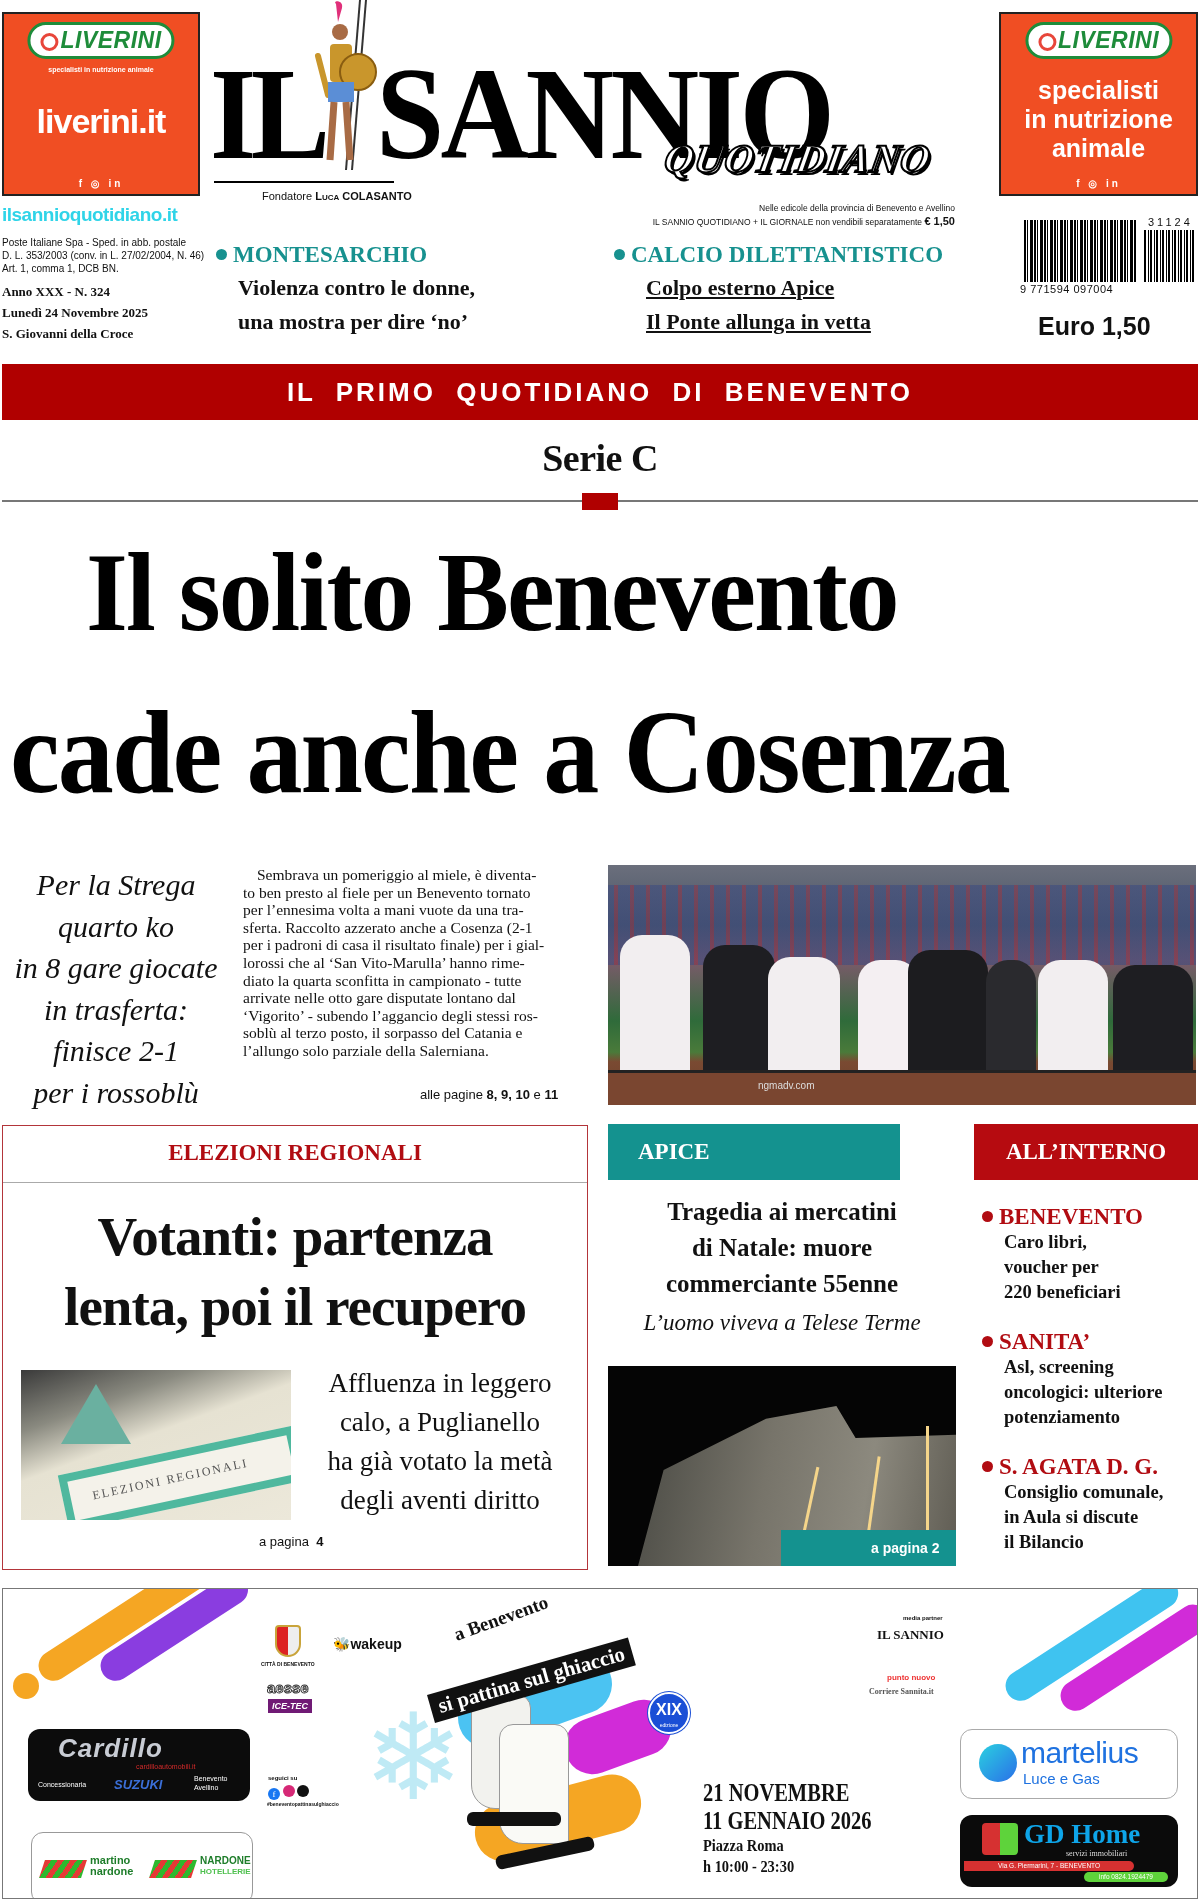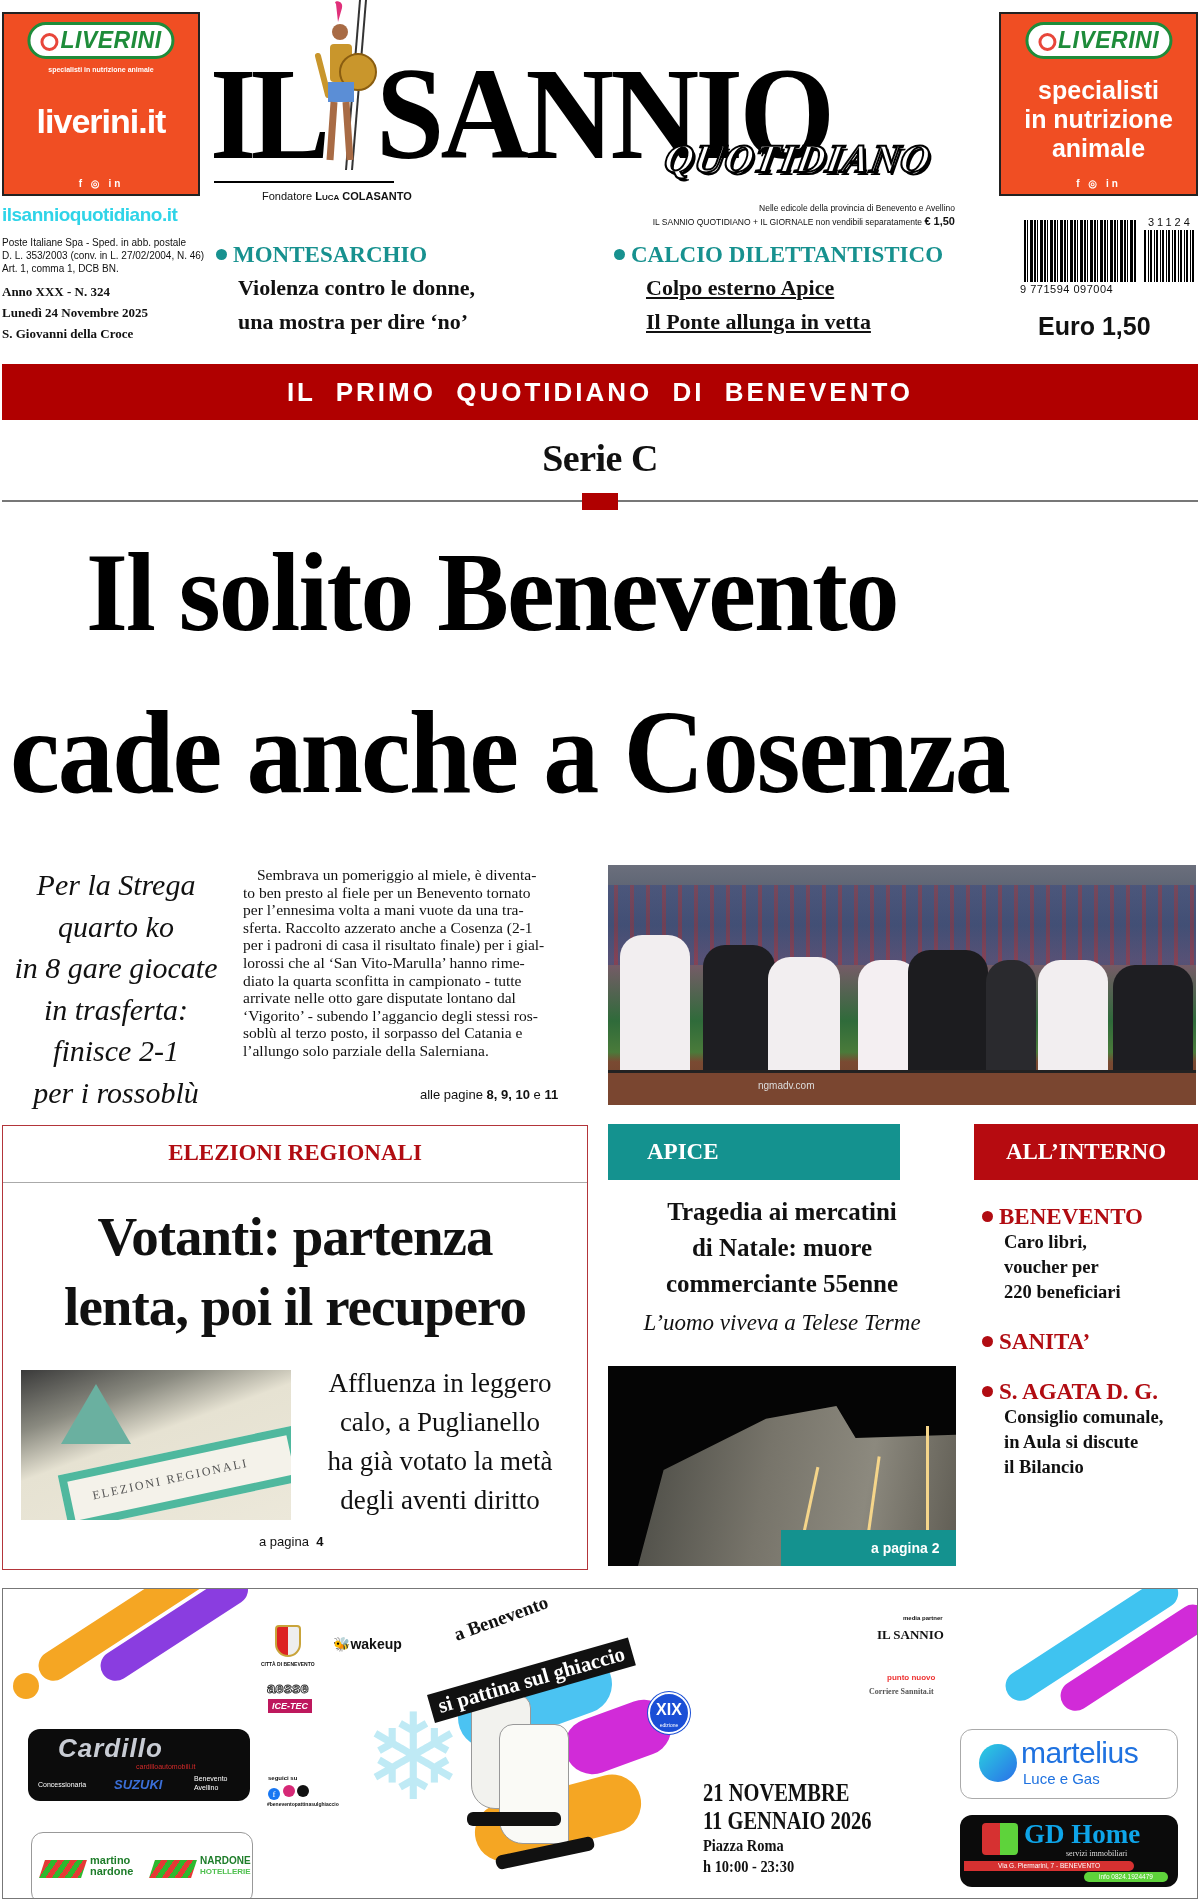--- a/index.html
+++ b/index.html
@@ -211,21 +211,21 @@
     <div>Affluenza in leggero</div>
     <div>calo, a Puglianello</div>
     <div>ha già votato la metà</div>
     <div>degli aventi diritto</div>
   </div>
   <div class="abs sans" style="left:256px;top:408px;font-size:13px;">
     <span>a pagina</span>&nbsp; <b>4</b>
   </div>
 </div>
 
-<div class="abs bar-teal" style="left:608px;top:1124px;width:292px;height:56px;line-height:56px;padding-left:39px;">
+<div class="abs bar-teal" style="left:608px;top:1124px;width:292px;height:56px;line-height:56px;padding-left:30px;">
   <span>APICE</span>
 </div>
 <div class="abs serif" style="left:604px;top:1194px;width:356px;text-align:center;font-weight:bold;font-size:25px;line-height:36px;">
   <div>Tragedia ai mercatini</div>
   <div>di Natale: muore</div>
   <div>commerciante 55enne</div>
 </div>
 <div class="abs serif" style="left:604px;top:1310px;width:356px;text-align:center;font-style:italic;font-size:23px;">L’uomo viveva a Telese Terme</div>
 <div class="abs photo" style="left:608px;top:1366px;width:348px;height:200px;background:#050505;">
   <div class="abs" style="left:30px;top:40px;width:320px;height:160px;background:linear-gradient(100deg,#4a4a44 0%,#77746a 40%,#8c897e 70%,#5e5b52 100%);clip-path:polygon(0 100%,8% 40%,40% 8%,62% 0,68% 20%,100% 18%,100% 100%);"></div>
@@ -240,20 +240,25 @@
   <div>
     <div class="int-kicker"><span class="bullet red"></span><span>BENEVENTO</span></div>
     <div class="int-text" style="margin-left:22px;">
       <div>Caro libri,</div>
       <div>voucher per</div>
       <div>220 beneficiari</div>
     </div>
   </div>
   <div style="margin-top:24px;">
     <div class="int-kicker"><span class="bullet red"></span><span>SANITA’</span></div>
+    <div class="int-text" style="margin-left:22px;">
+      <div>Asl, screening</div>
+      <div>oncologici: ulteriore</div>
+      <div>potenziamento</div>
+    </div>
   </div>
   <div style="margin-top:24px;">
     <div class="int-kicker"><span class="bullet red"></span><span>S. AGATA D. G.</span></div>
     <div class="int-text" style="margin-left:22px;">
       <div>Consiglio comunale,</div>
       <div>in Aula si discute</div>
       <div>il Bilancio</div>
     </div>
   </div>
 </div>
@@ -264,21 +269,21 @@
   <div class="stripe" style="left:38px;top:70px;width:200px;background:#f5a623;transform:rotate(-33deg);"></div>
   <div class="stripe" style="left:100px;top:70px;width:170px;background:#8a3de0;transform:rotate(-33deg);"></div>
 
   <div class="stripe" style="left:1005px;top:90px;width:200px;background:#3fc3f0;transform:rotate(-33deg);"></div>
   <div class="stripe" style="left:1060px;top:100px;width:170px;background:#d12bd8;transform:rotate(-33deg);"></div>
 
   <div class="abs" style="left:272px;top:36px;width:26px;height:32px;border:2px solid #c9a43a;border-radius:4px 4px 13px 13px;background:linear-gradient(90deg,#d22 50%,#eee 50%);"></div>
   <div class="abs tiny" style="left:258px;top:72px;font-size:5px;font-weight:bold;">CITTÀ DI BENEVENTO</div>
   <div class="abs tiny" style="left:330px;top:47px;font-size:14px;font-weight:bold;"><span>🐝</span><span>wakeup</span></div>
   <div class="abs tiny" style="left:264px;top:90px;font-size:15px;font-weight:bold;color:#fff;-webkit-text-stroke:1px #333;">aesse</div>
-  <div class="abs tiny" style="left:265px;top:110px;font-size:9px;font-weight:bold;font-style:italic;color:#fff;background:#be185d;padding:2px 4px;">ICE-TEC</div>
+  <div class="abs tiny" style="left:265px;top:110px;font-size:9px;font-weight:bold;font-style:italic;color:#fff;background:#701a75;padding:2px 4px;">ICE-TEC</div>
 
   <div class="abs tiny" style="left:265px;top:186px;font-size:6px;font-weight:bold;">seguici su</div>
   <div class="abs" style="left:265px;top:196px;font-size:10px;">
     <span style="display:inline-block;width:12px;height:12px;border-radius:50%;background:#1877f2;color:#fff;text-align:center;line-height:12px;font-size:9px;">f</span>
     <span style="display:inline-block;width:12px;height:12px;border-radius:50%;background:#d62976;"></span>
     <span style="display:inline-block;width:12px;height:12px;border-radius:50%;background:#111;"></span>
   </div>
   <div class="abs tiny" style="left:264px;top:212px;font-size:5px;font-weight:bold;">#beneventopattinasulghiaccio</div>
 
   <div class="logo-box" style="left:25px;top:140px;width:222px;height:72px;background:#0c0c0c;">

